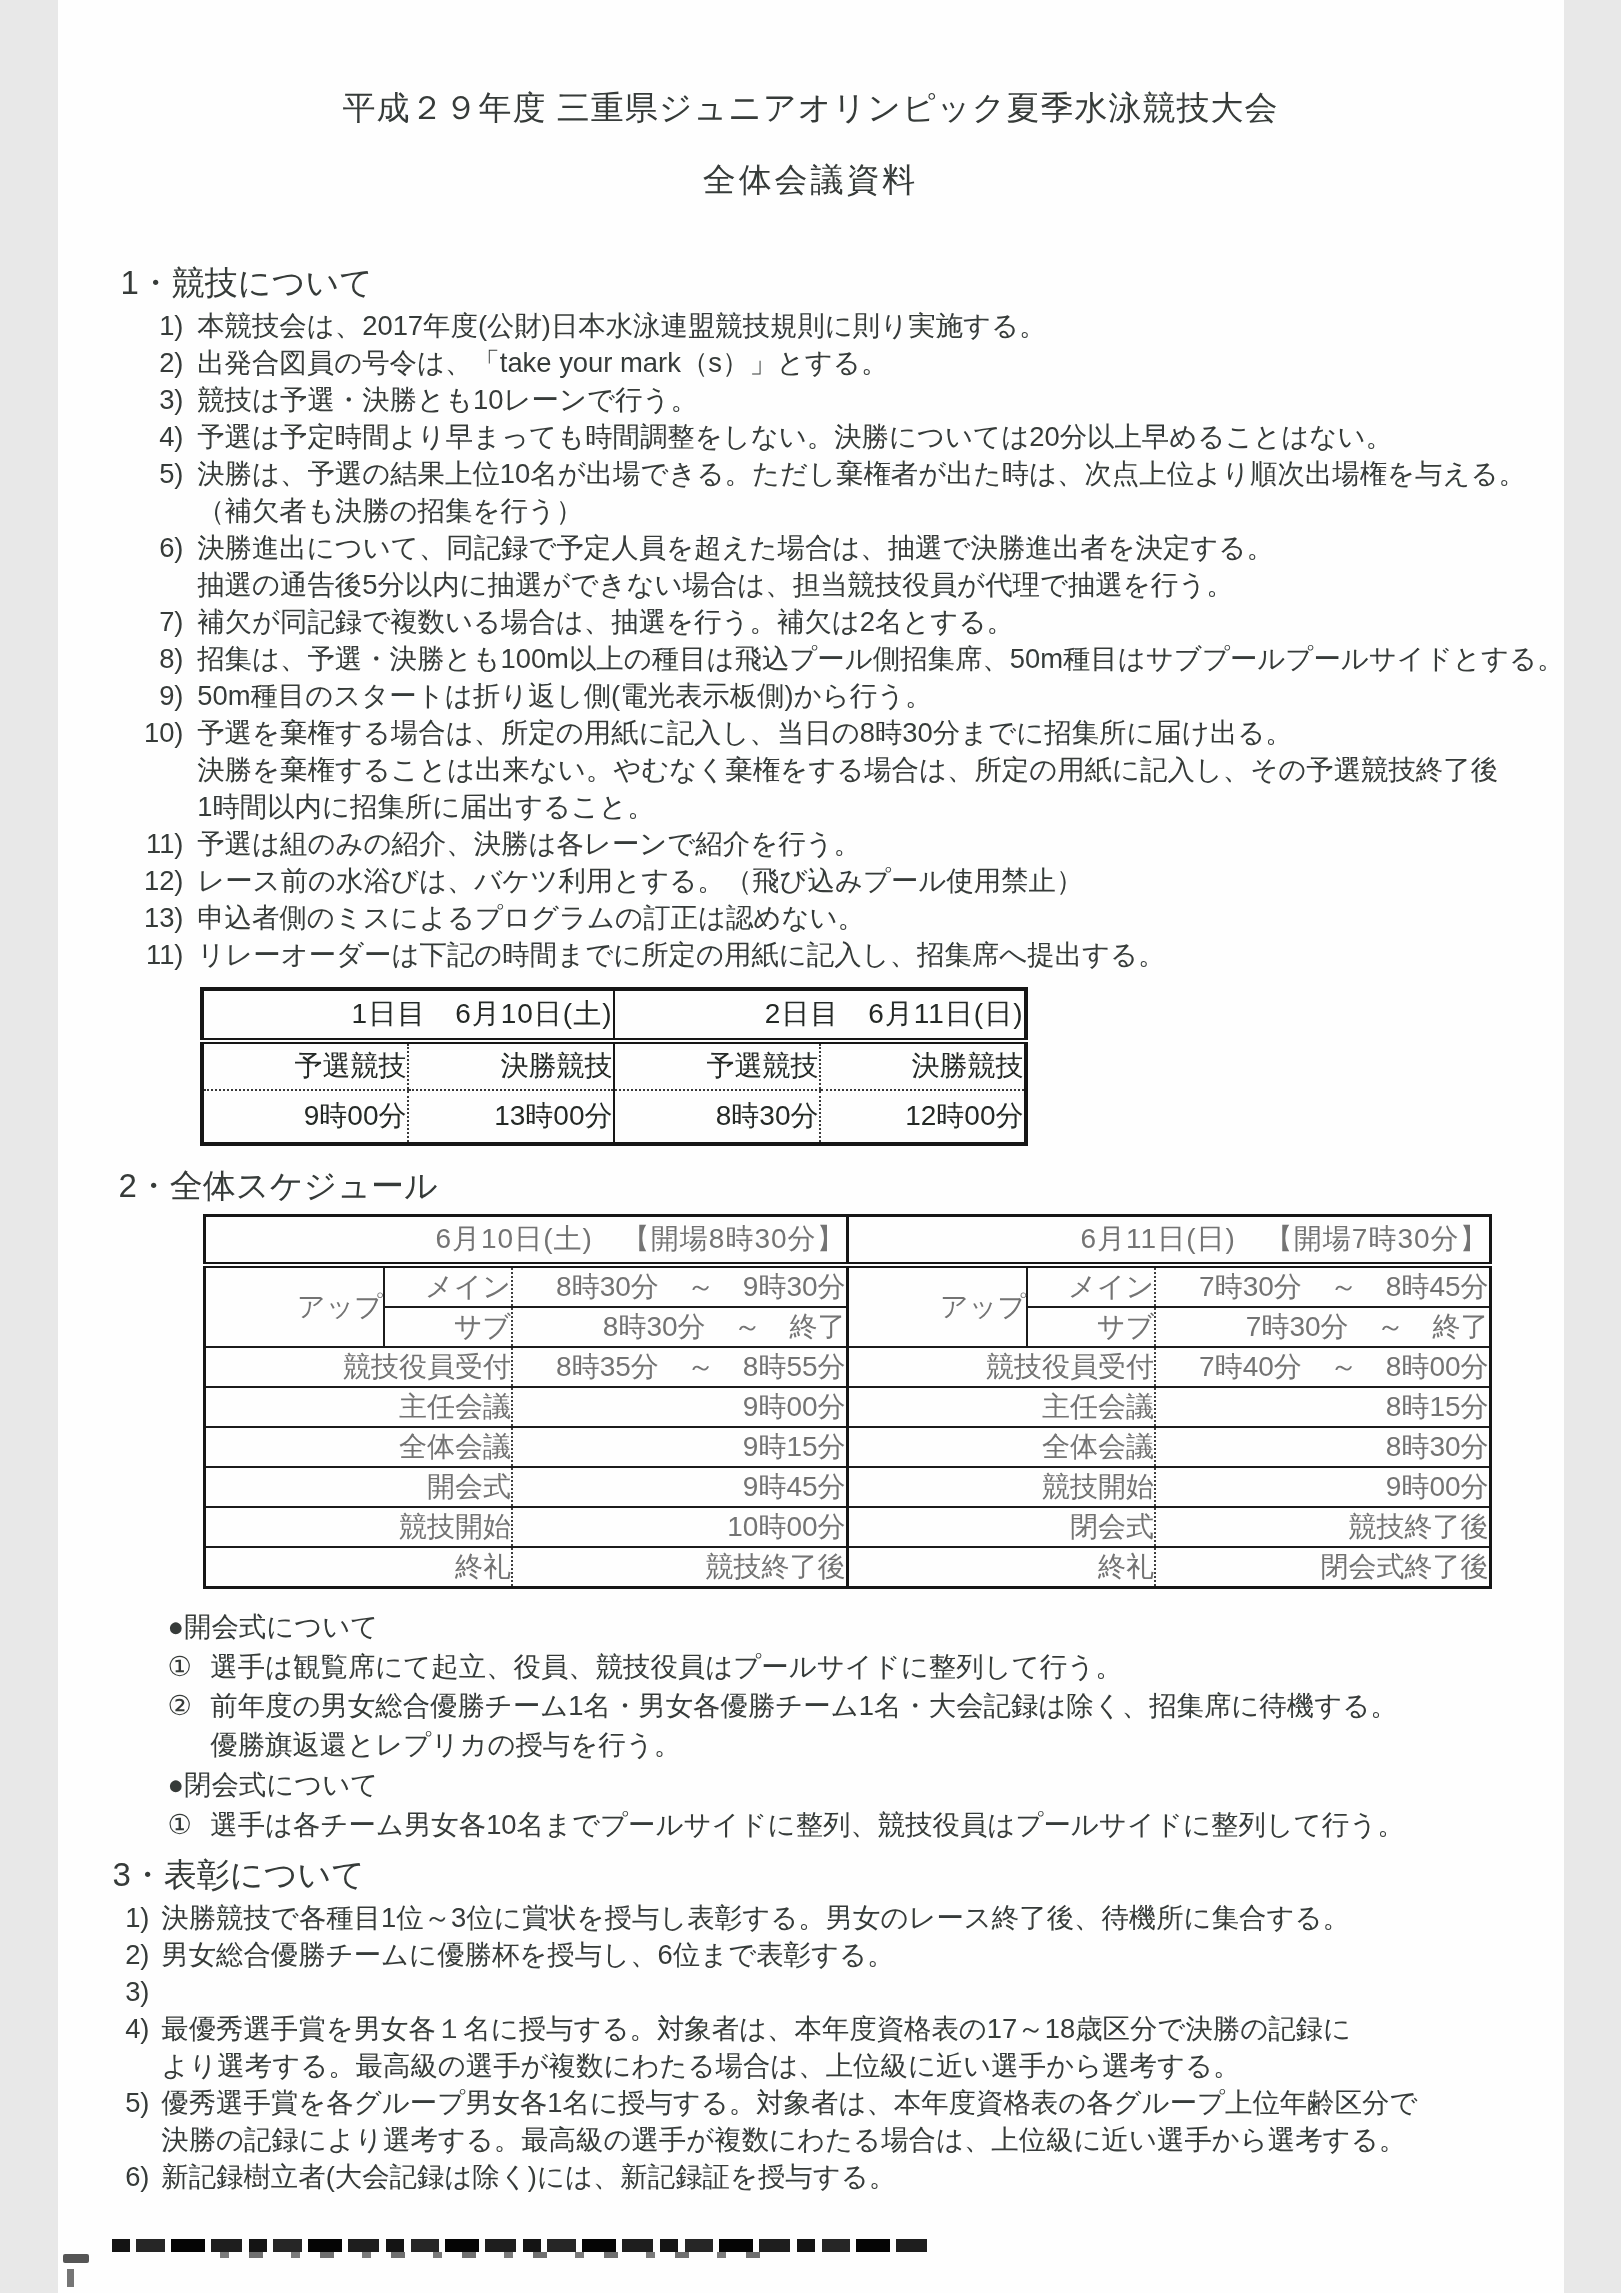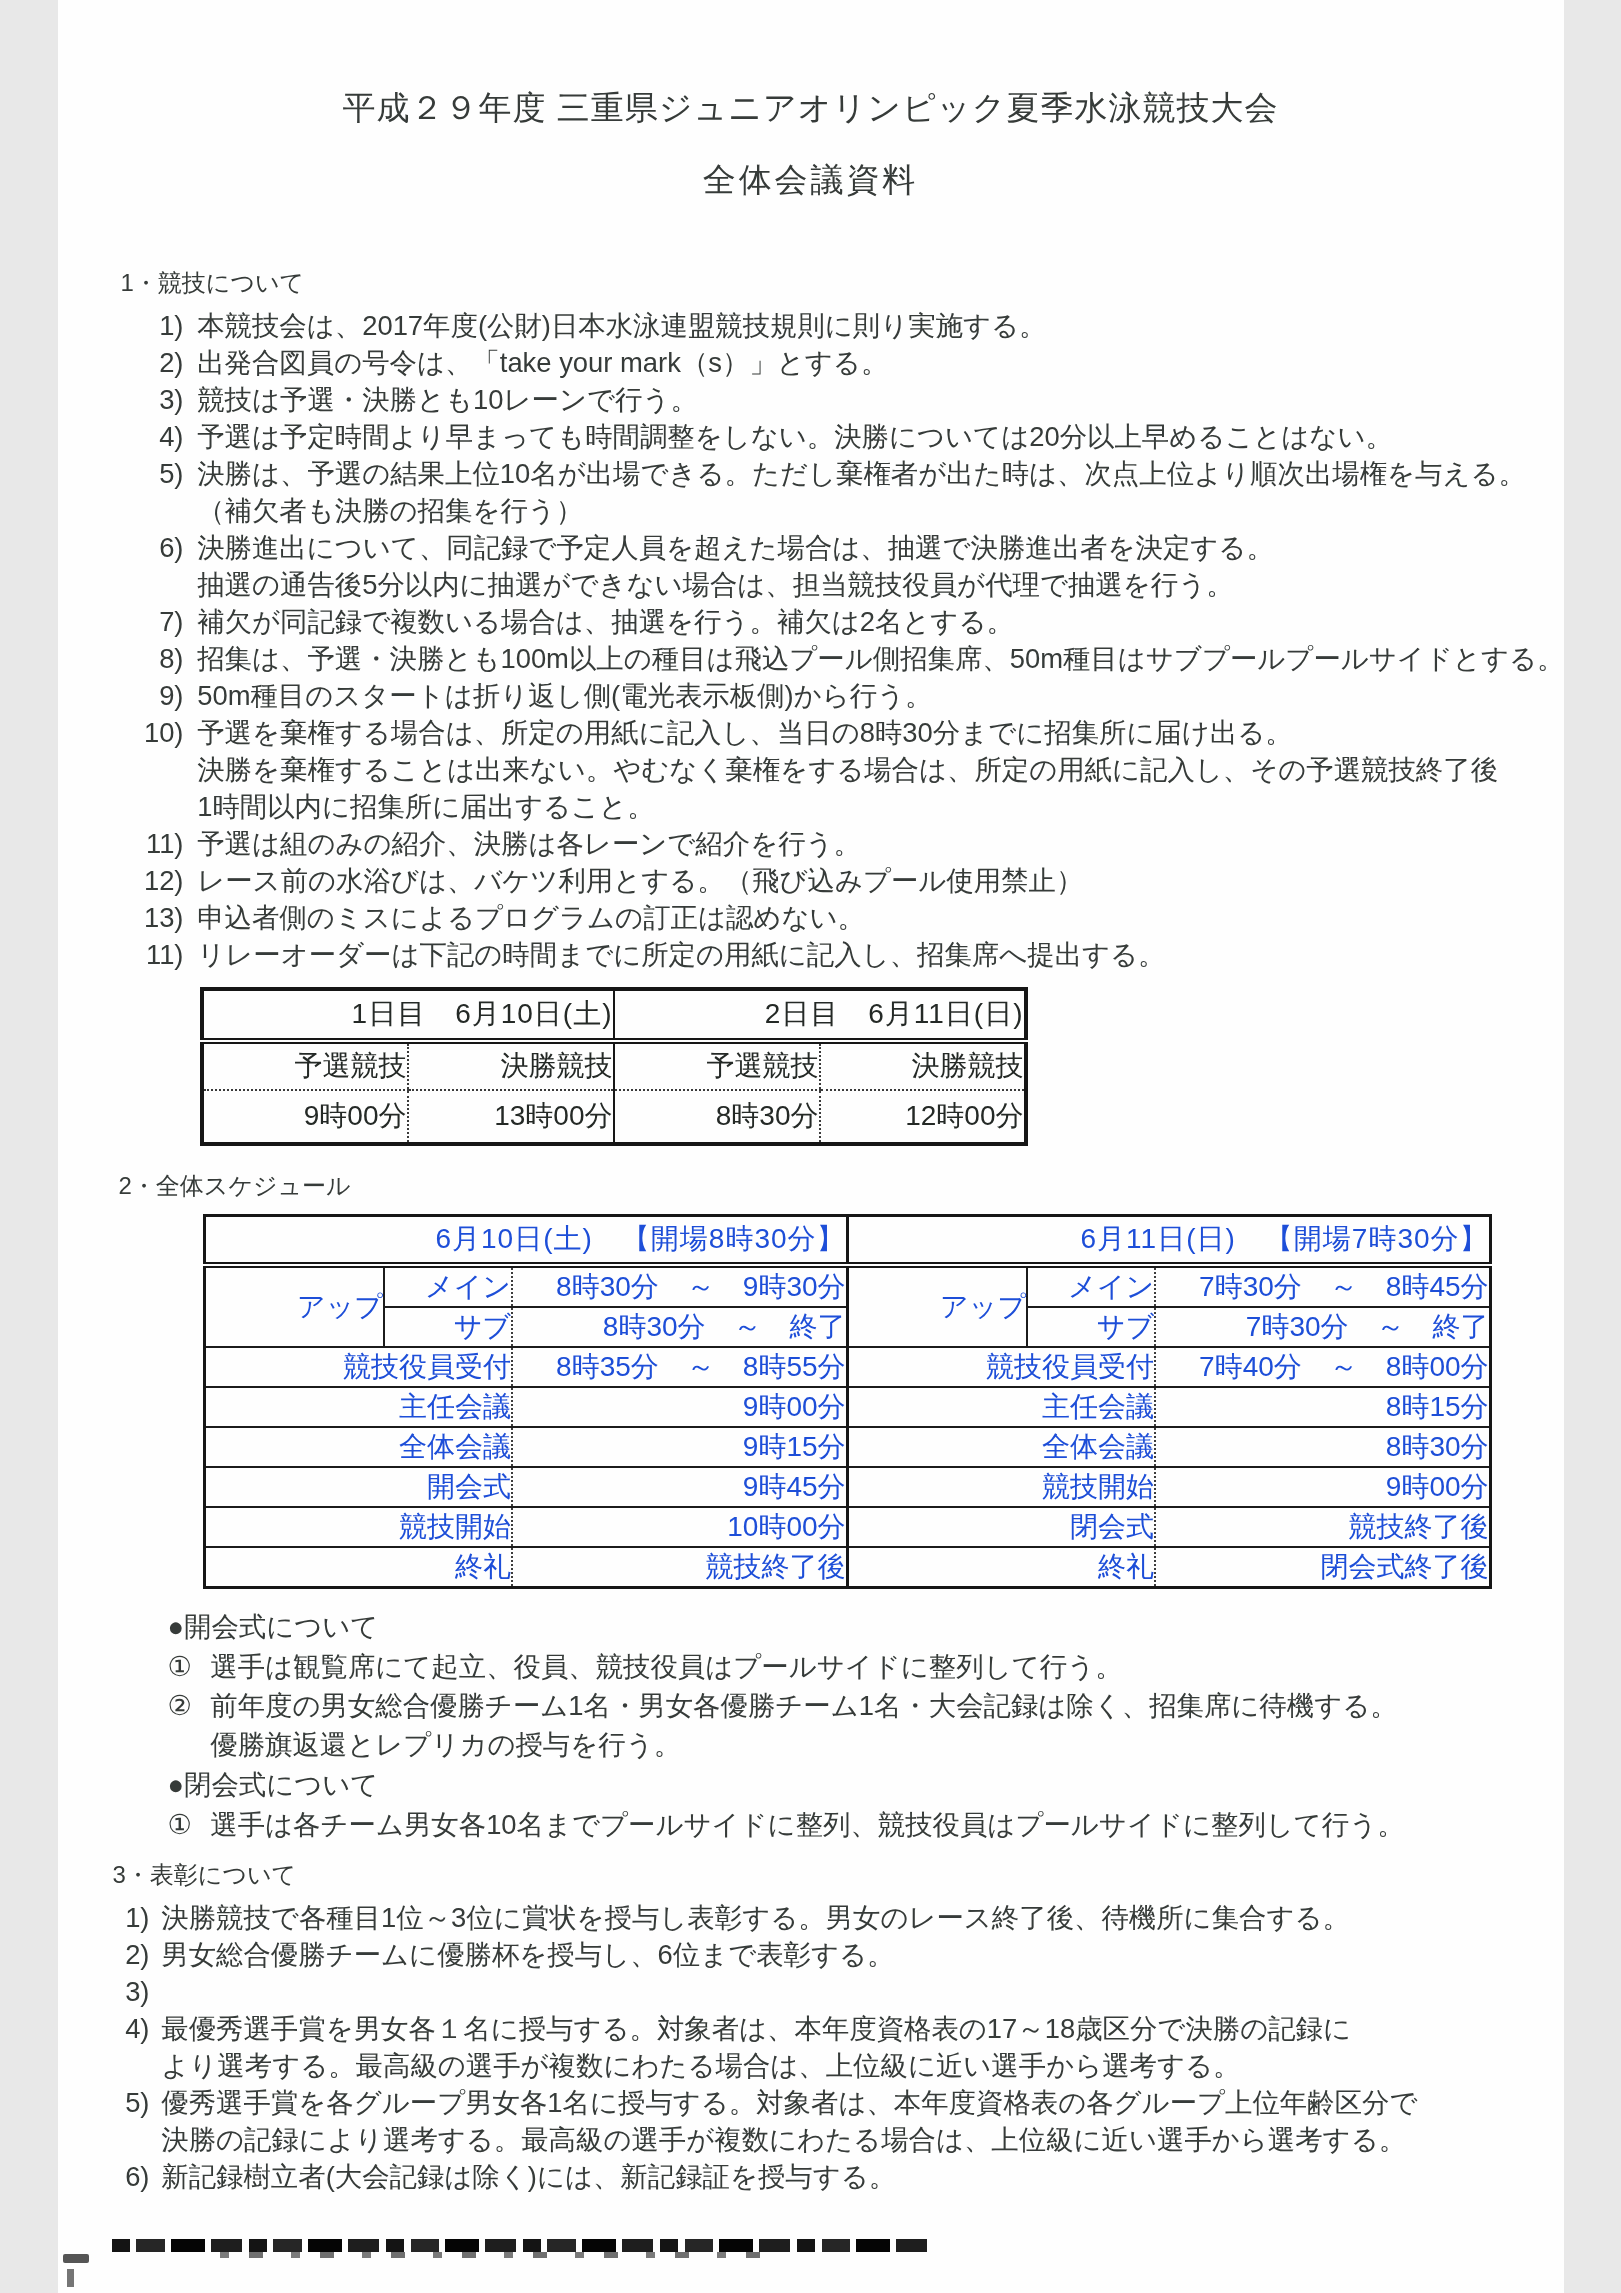--- a/index.html
+++ b/index.html
@@ -5,21 +5,21 @@
   html,body { margin:0; padding:0; background:#e8e8e8; }
   .page {
     position:relative; width:1506px; height:2294px; margin:0 auto;
     background:#fefefe; overflow:hidden;
     font-family:"Liberation Sans","DejaVu Sans",sans-serif;
     color:#363b39;
   }
   .title    { margin:86px auto 0; width:1353px; text-align:center; font-size:33px; letter-spacing:1px; white-space:nowrap; }
   .subtitle { margin:27.4px auto 0; width:1098px; text-align:center; font-size:33px; letter-spacing:2.9px; white-space:nowrap; }
 
-  .sec-heading { font-size:24px; line-height:37px; white-space:nowrap; }
+  .sec-heading { font-size:33px; line-height:37px; white-space:nowrap; }
   .h1 { margin:61px 0 0 63px; }
   .h2 { margin:21px 0 0 61px; }
   .h3 { margin:11.8px 0 0 55px; }
 
   .list { margin-top:5.9px; font-size:27.4px; }
   .item { display:flex; }
   .l1 .item { padding-left:69px; line-height:37px; }
   .l1 .num  { flex:0 0 57px; text-align:right; margin-right:13.7px; }
   .l3 .item { padding-left:47px; line-height:37px; }
   .l3 .num  { flex:0 0 45px; text-align:right; margin-right:11.8px; }
@@ -29,21 +29,21 @@
   table { border-collapse:collapse; table-layout:fixed; }
   td { white-space:nowrap; text-align:right; padding:0; }
   .relay { margin:13.7px 0 0 142px; width:823px; font-size:28px; color:#24292 6; color:#242926; border:4.9px solid #161616; }
   .relay .day  { height:47px; border-bottom:6.9px double #161616; letter-spacing:1px; }
   .relay .ph   { height:45px; border-bottom:2.9px dotted #3a3a3a; }
   .relay .tm   { height:51px; }
   .relay .dot  { border-left:2px dotted #3a3a3a; }
   .relay .halfstart { border-left:2.9px solid #161616; }
 
   
-  .sched { margin:9.8px 0 0 145px; width:1288px; font-size:28px; color:#1d4ed8; border:3.9px solid #161616; }
+  .sched { margin:9.8px 0 0 145px; width:1288px; font-size:28px; color:#737373; border:3.9px solid #161616; }
   .sched td { height:37px; border-top:2.9px solid #1b1b1b; }
   .sched .hd { height:45px; border-bottom:6.9px double #161616; letter-spacing:1px; }
   .sched .sub  { border-left:2.9px solid #1b1b1b; }
   .sched .time { border-left:2.9px dotted #3c3c3c; }
   .sched .halfstart { border-left:3.9px solid #161616; }
 
   .bullets { margin:17.6px 0 0 110px; font-size:27.4px; }
   .bullet-head { line-height:41px; white-space:nowrap; }
   .bullets .item { line-height:39px; }
   .bullets .num { flex:0 0 35px; text-align:left; margin-right:7.8px; }

